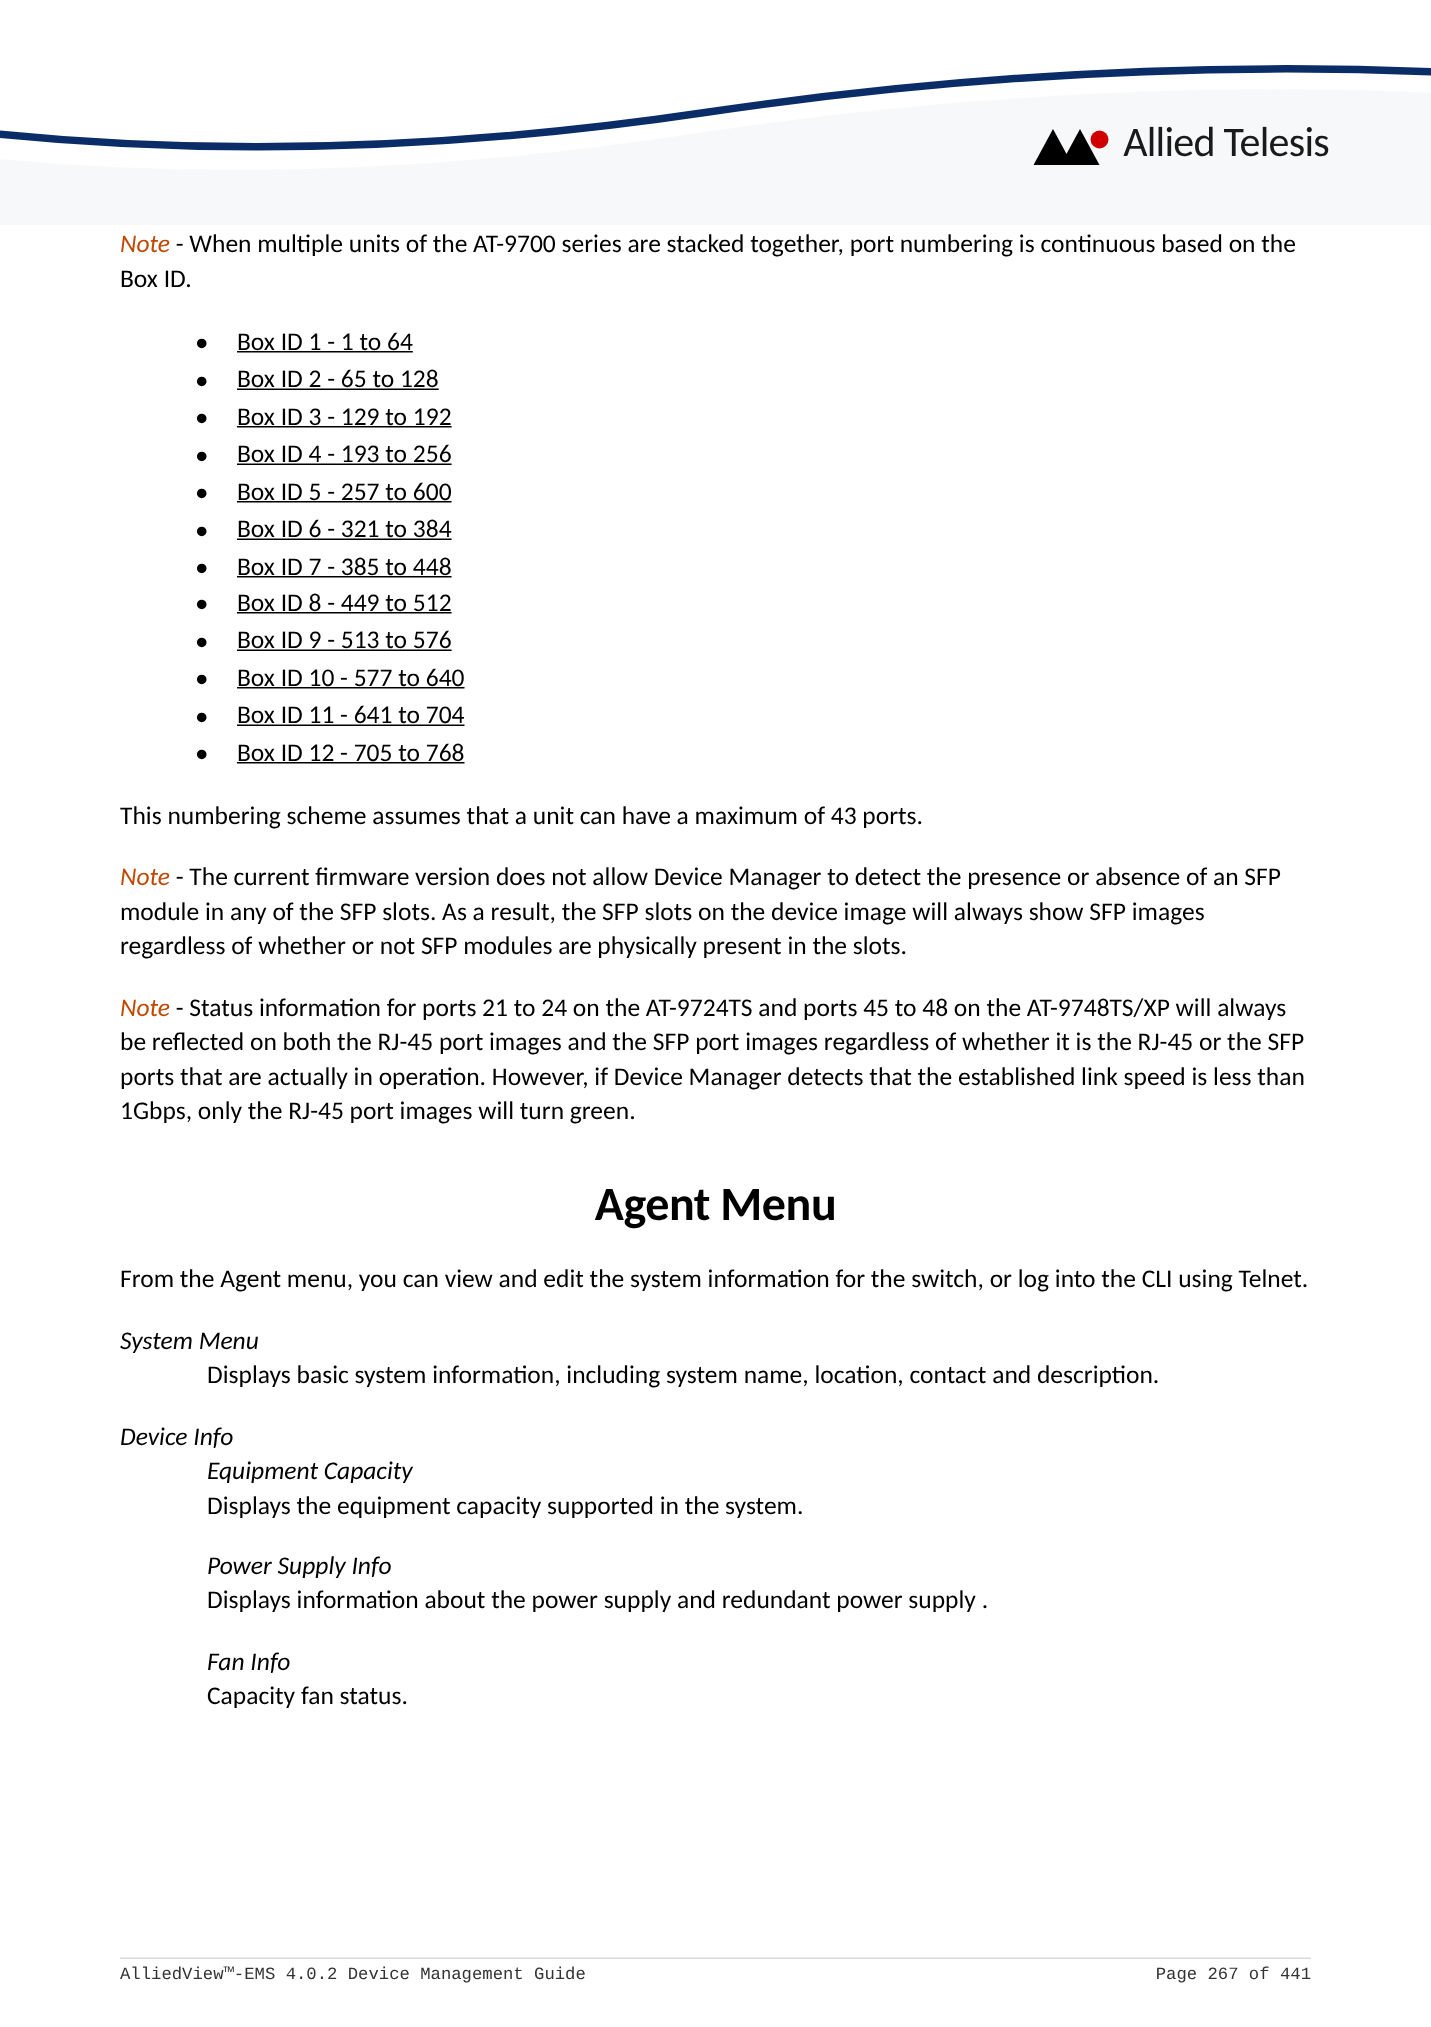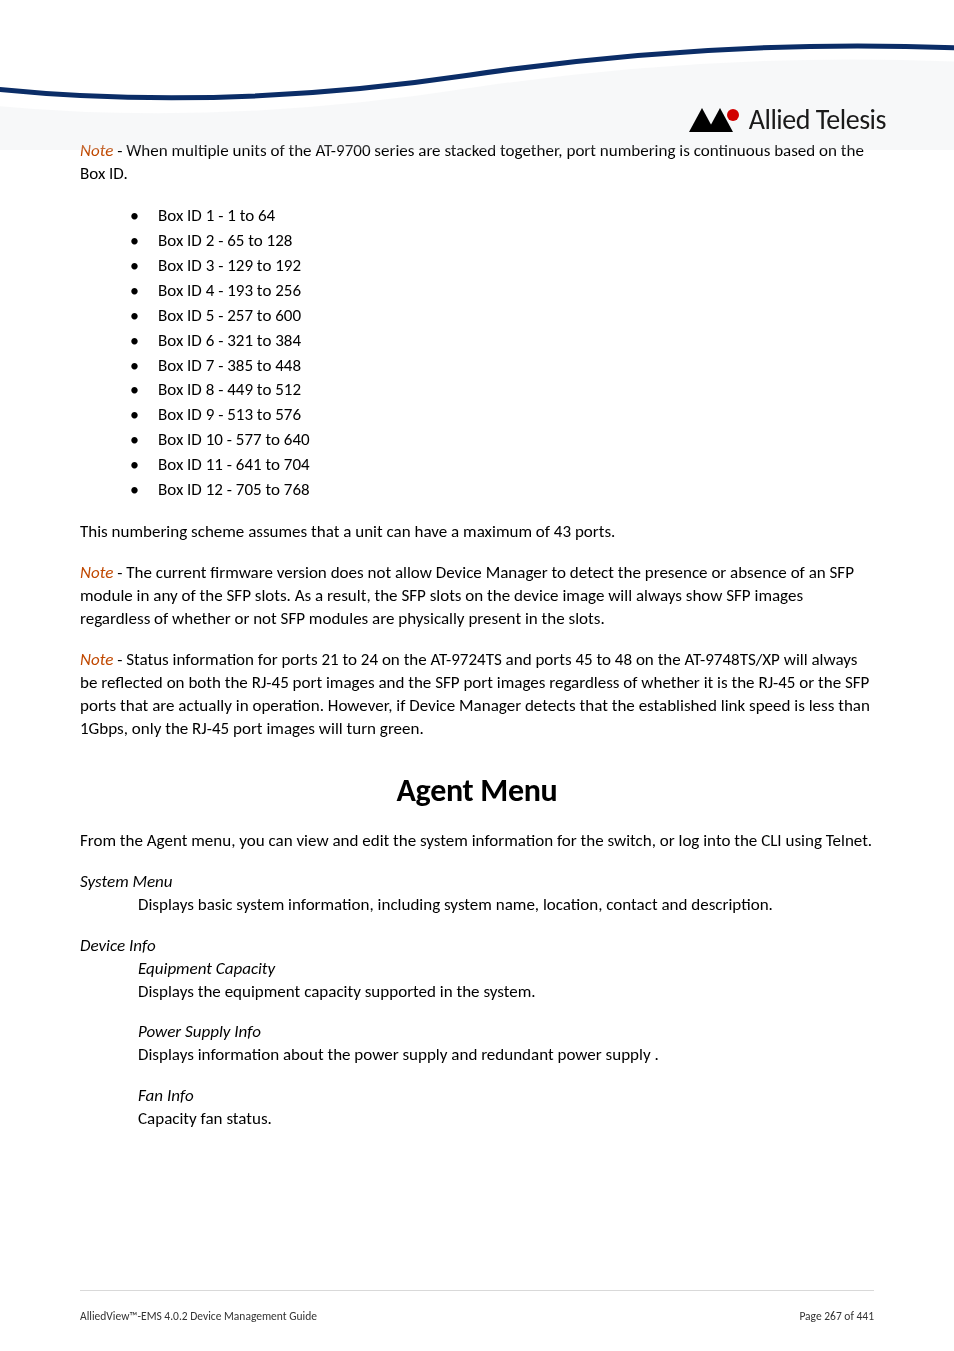--- a/index.html
+++ b/index.html
@@ -26,50 +26,52 @@
     position: absolute;
     top: 0;
     left: -80px;
     right: -80px;
     height: 110px;
     overflow: visible;
   }
   .logo-block {
     position: absolute;
     right: -12px;
-    top: 72px;
+    top: 47px;
     display: flex;
-    align-items: center;
+    align-items: flex-end;
     gap: 8px;
   }
   .logo-text {
     font-family: "Gill Sans", "Gill Sans MT", Calibri, sans-serif;
     font-size: 28px;
     letter-spacing: -0.5px;
     color: #1a1a1a;
   }
   .logo-icon-wrap {
     width: 52px;
     height: 28px;
   }
   .content {
+    margin-top: 12px;
     font-size: 17px;
     line-height: 1.35;
   }
   .note-word {
     color: #c04800;
     font-style: italic;
   }
   .para {
     margin: 0 0 18px 0;
   }
   .bullet-list {
     list-style: none;
     margin: 0 0 18px 0;
     padding-left: 78px;
+    text-decoration: underline;
   }
   .bullet-list li {
     position: relative;
     padding: 1px 0;
   }
   .bullet-list li::before {
     content: "•";
     position: absolute;
     left: -28px;
     top: 0;
@@ -92,25 +94,26 @@
   .indent-block-tight {
     padding-left: 58px;
     margin-bottom: 12px;
   }
   .footer {
     position: absolute;
     bottom: 28px;
     left: 80px;
     right: 80px;
     border-top: 1px solid rgba(0,0,0,0.15);
-    padding-top: 18px;
+    padding-top: 4px;
     font-size: 11.5px;
     display: flex;
     justify-content: space-between;
     color: #333;
+    font-family: Liberation Mono, monospace;
   }
   .footer-left {}
   .footer-right {}
 </style>
 </head>
 <body>
 
 <div class="page">
 
   <div class="header-area">

